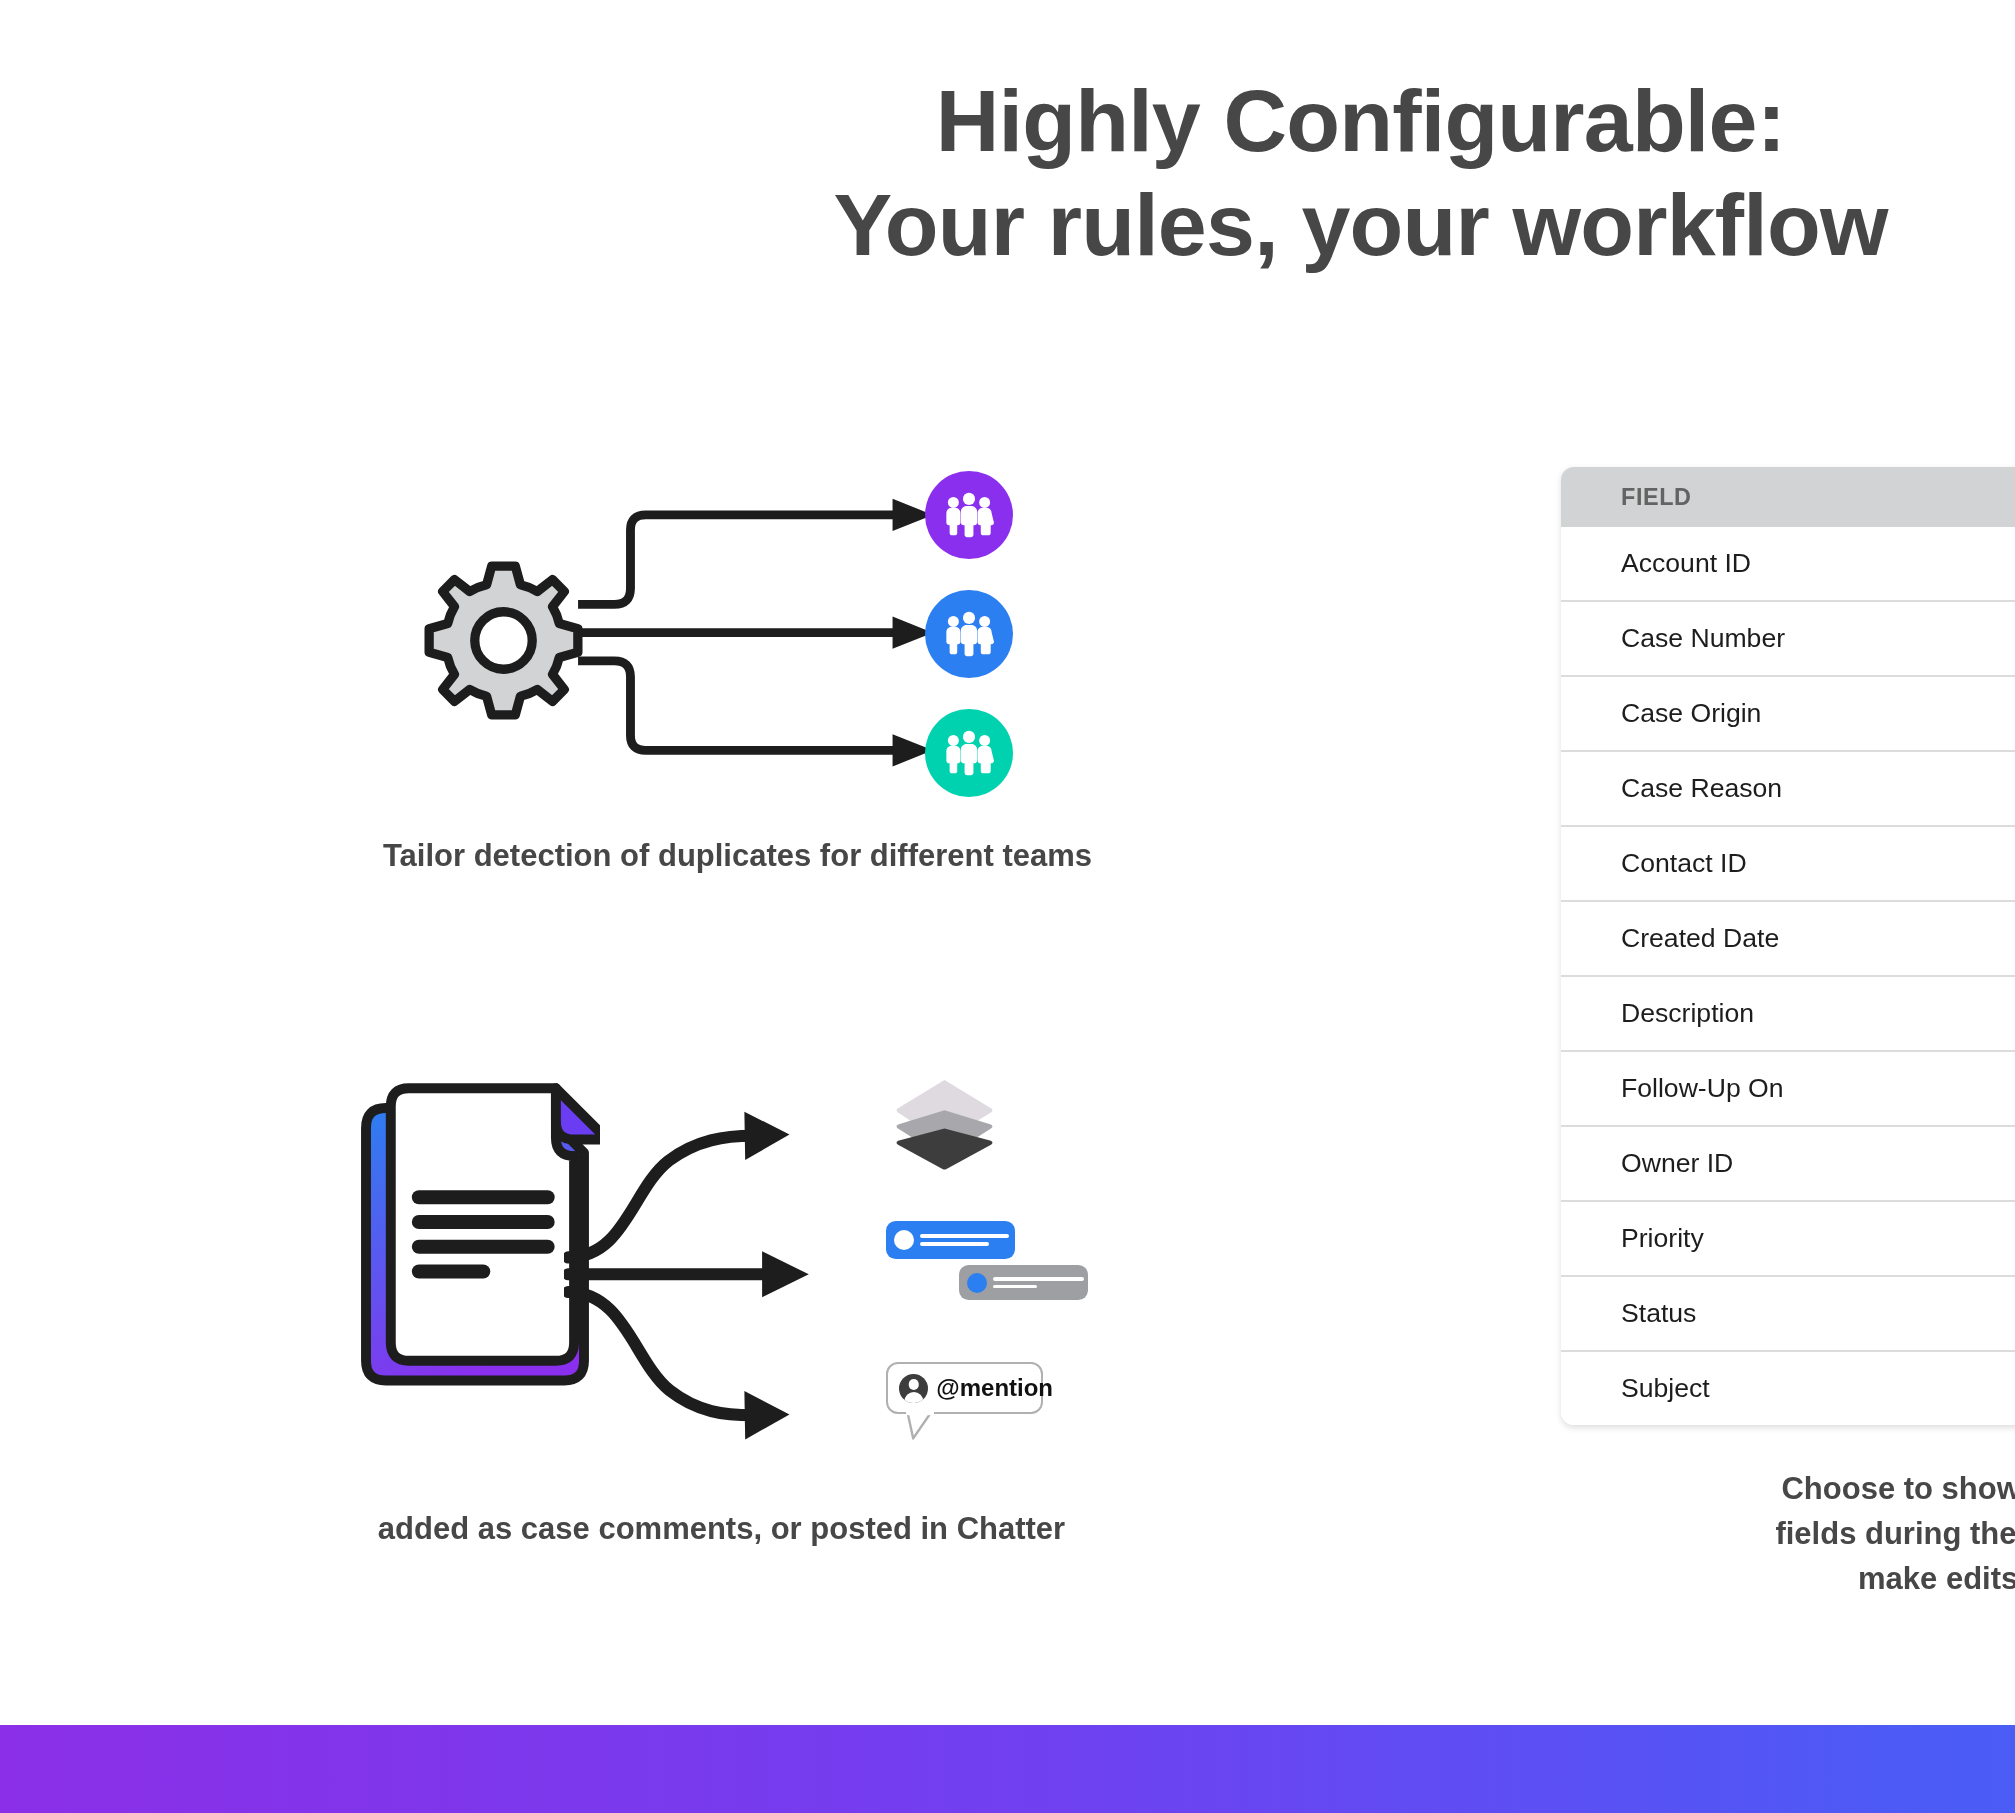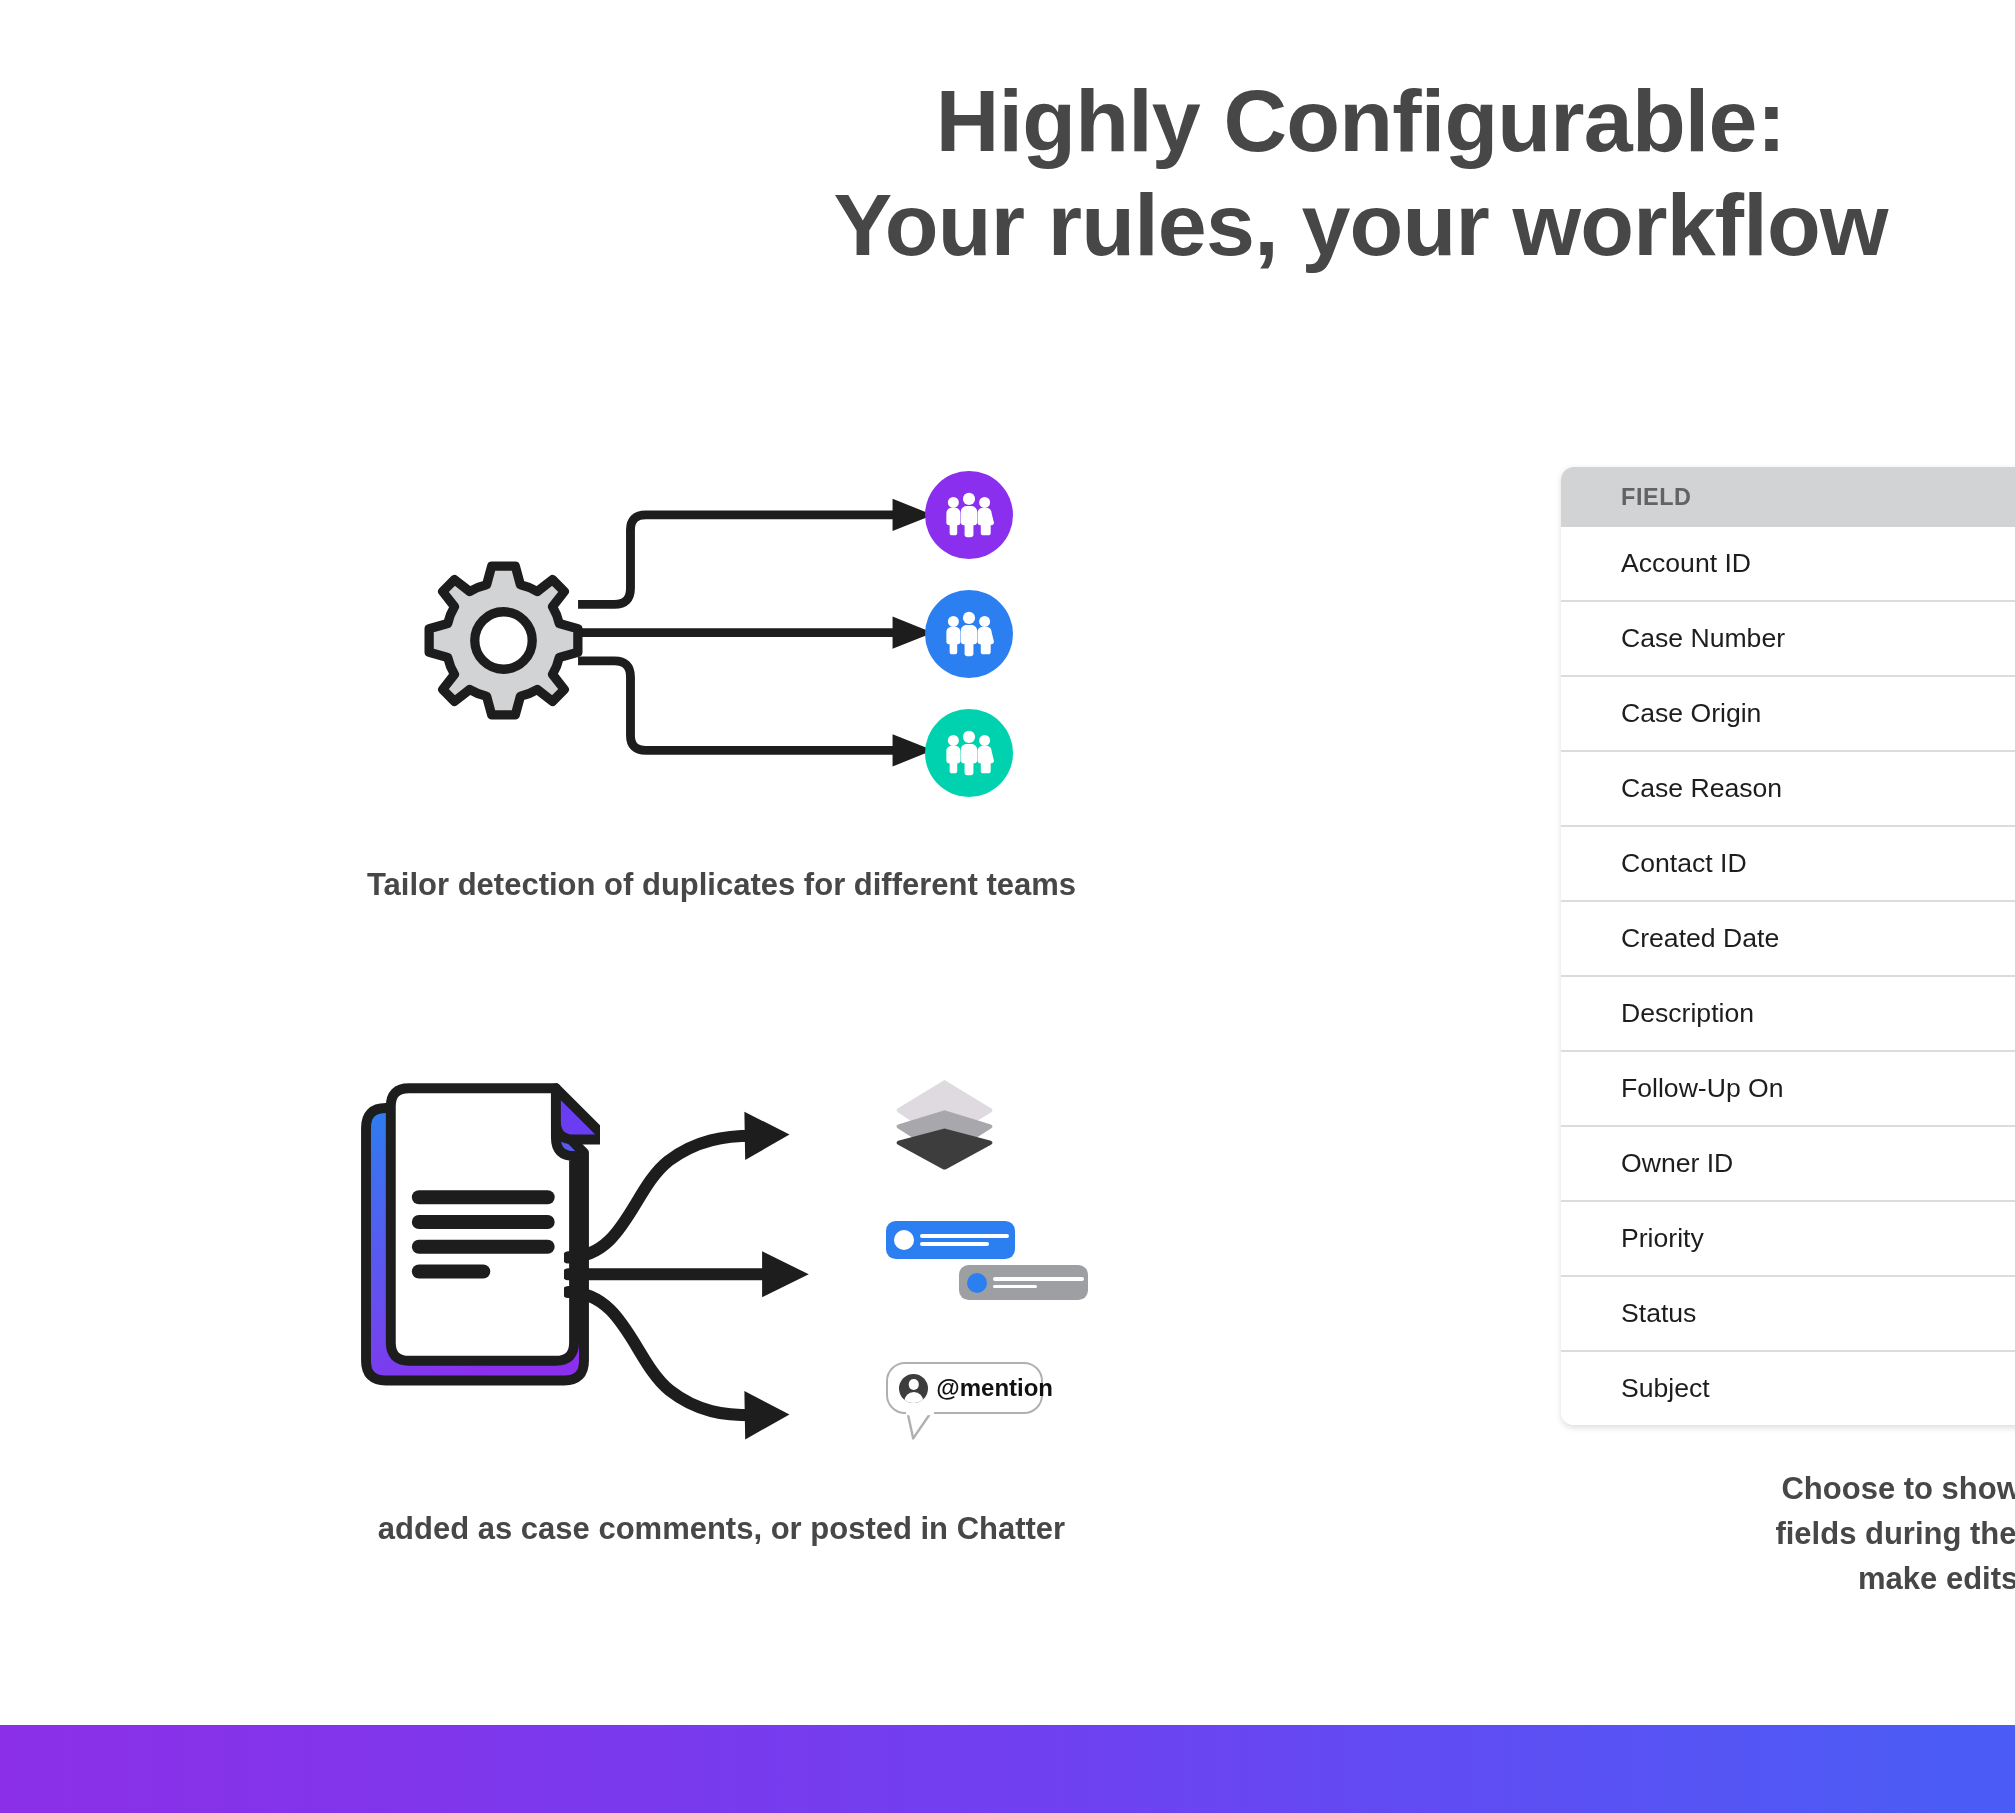--- a/index.html
+++ b/index.html
@@ -78,24 +78,23 @@
 
   .caption {
     font-size: 31px;
     font-weight: bold;
     color: #474747;
     text-align: center;
     line-height: 1.45;
   }
   .caption-1 {
     position: absolute;
-    left: 0;
+    left: 16px;
     top: 407px;
     width: 1443px;
-    margin-top: 29px;
   }
 
   
   .doc-diagram {
     position: absolute;
     left: 314px;
     top: 641px;
     width: 830px;
     height: 411px;
   }
@@ -161,21 +160,21 @@
     margin-bottom: 4px;
   }
   
   .mention-bubble {
     position: absolute;
     left: 572px;
     top: 294px;
     width: 157px;
     height: 52px;
     border: 2.4px solid #B0B0B0;
-    border-radius: 19px;
+    border-radius: 12px;
     background: #ffffff;
     display: flex;
     align-items: center;
     padding-left: 11.3px;
     box-sizing: border-box;
   }
   .mention-tail {
     position: absolute;
     left: 592px;
     top: 344px;

